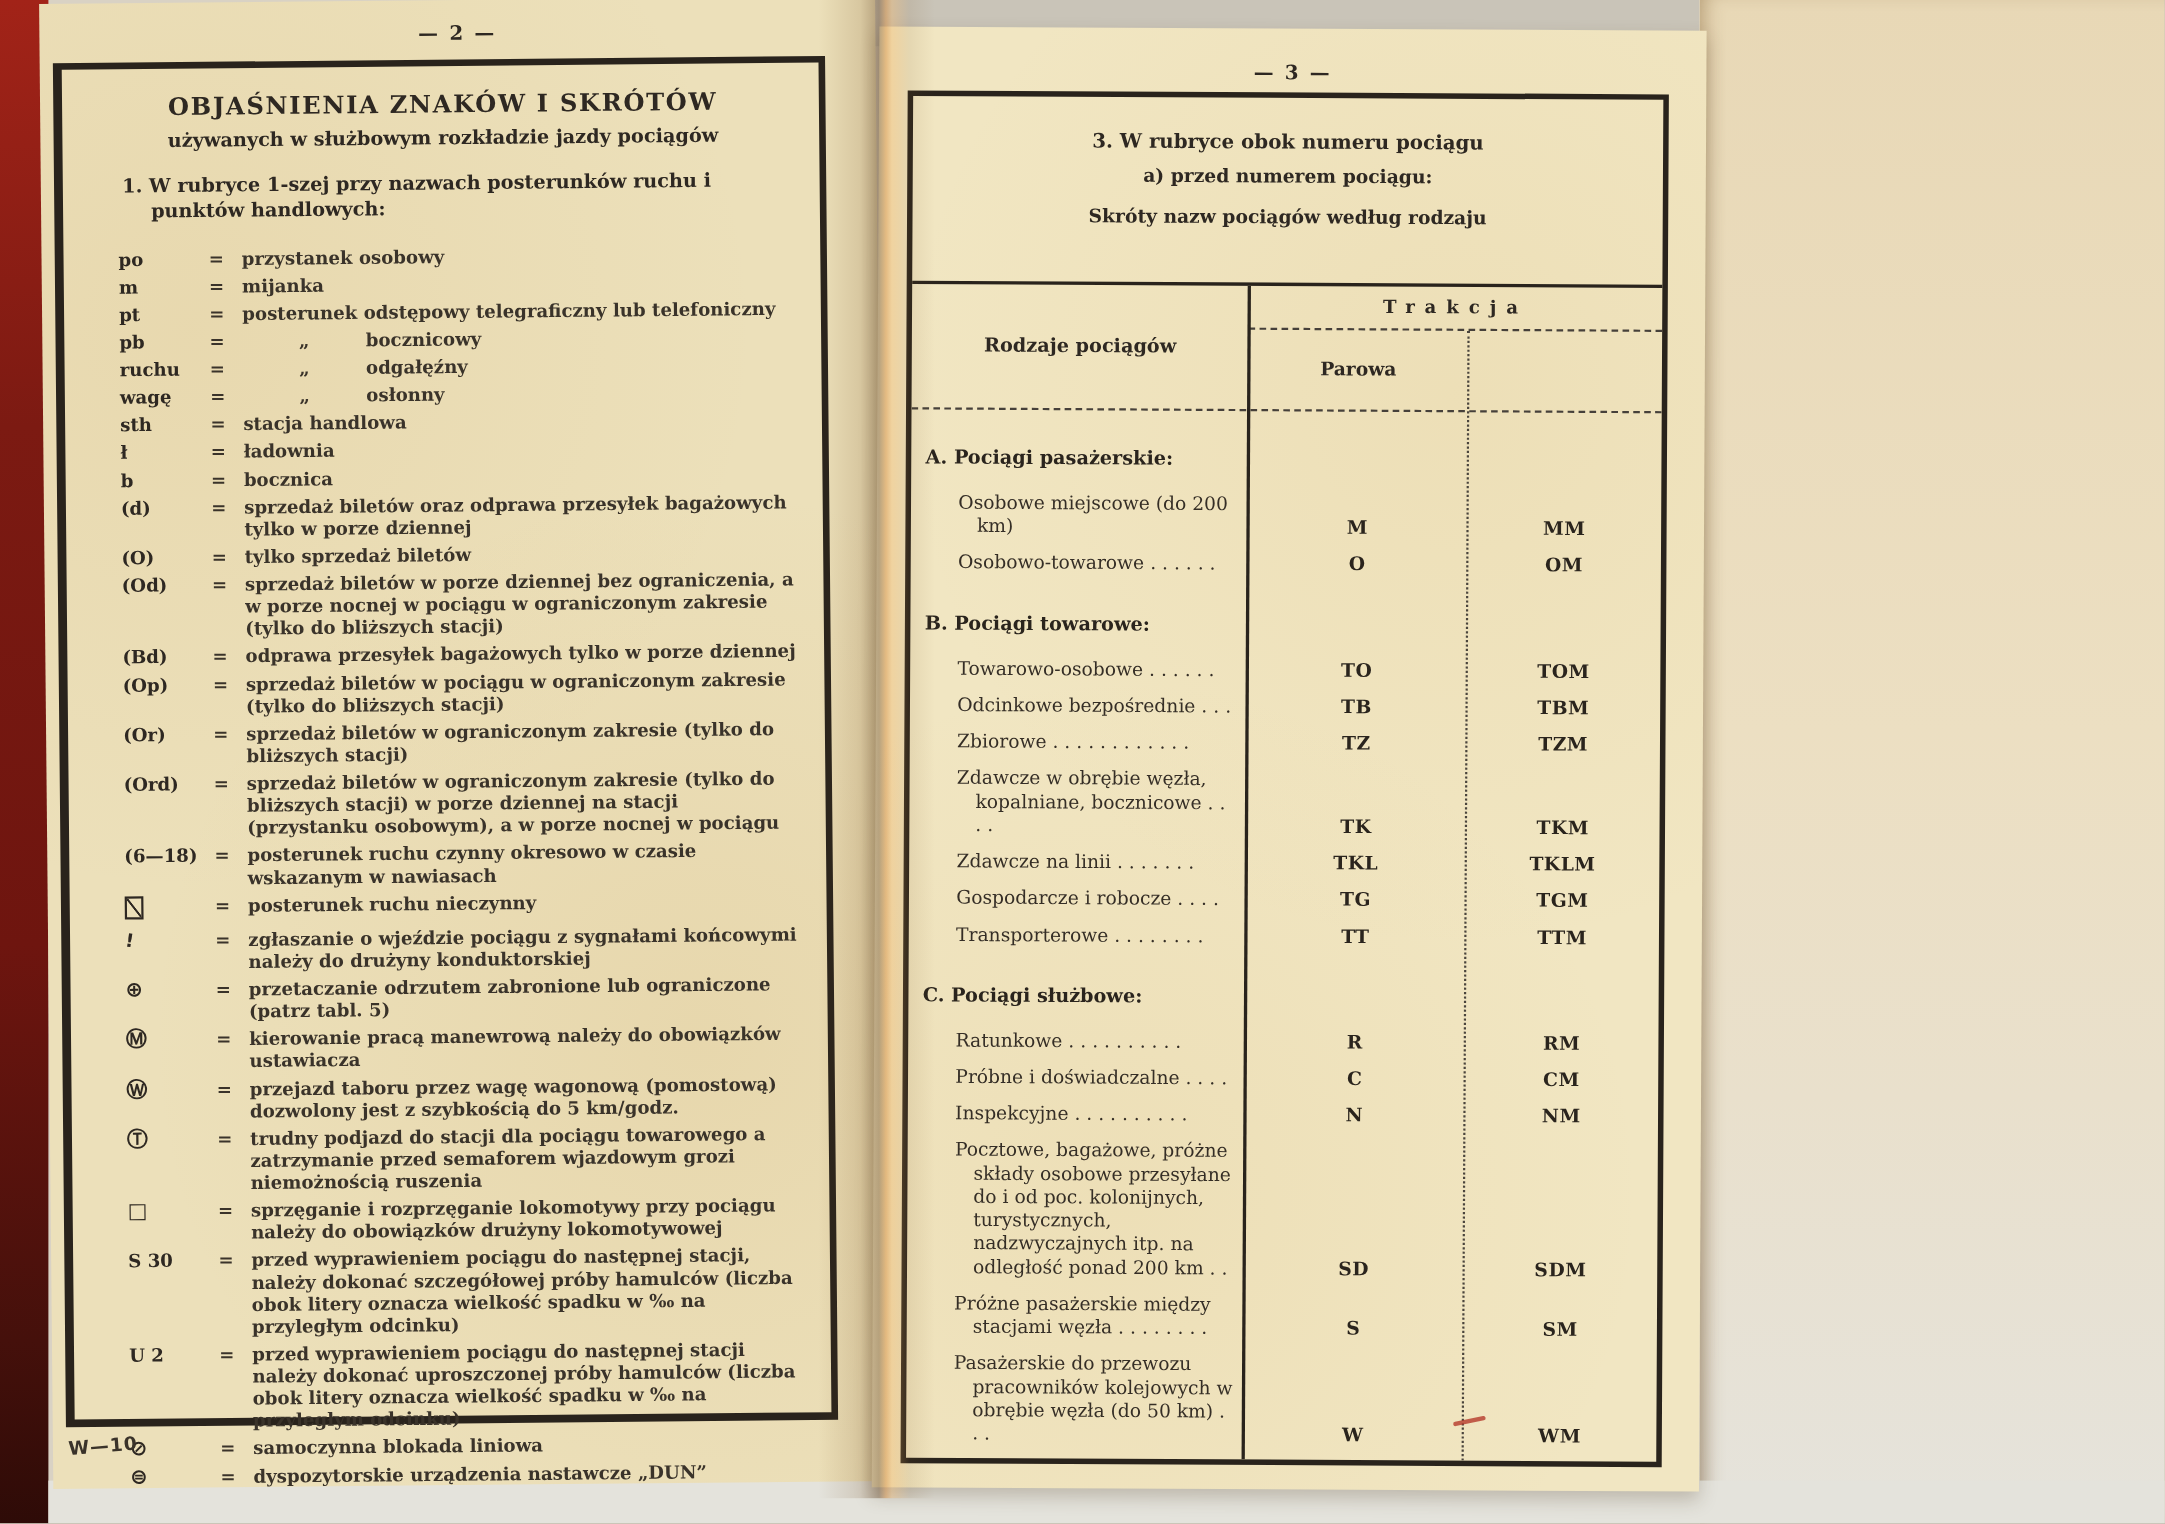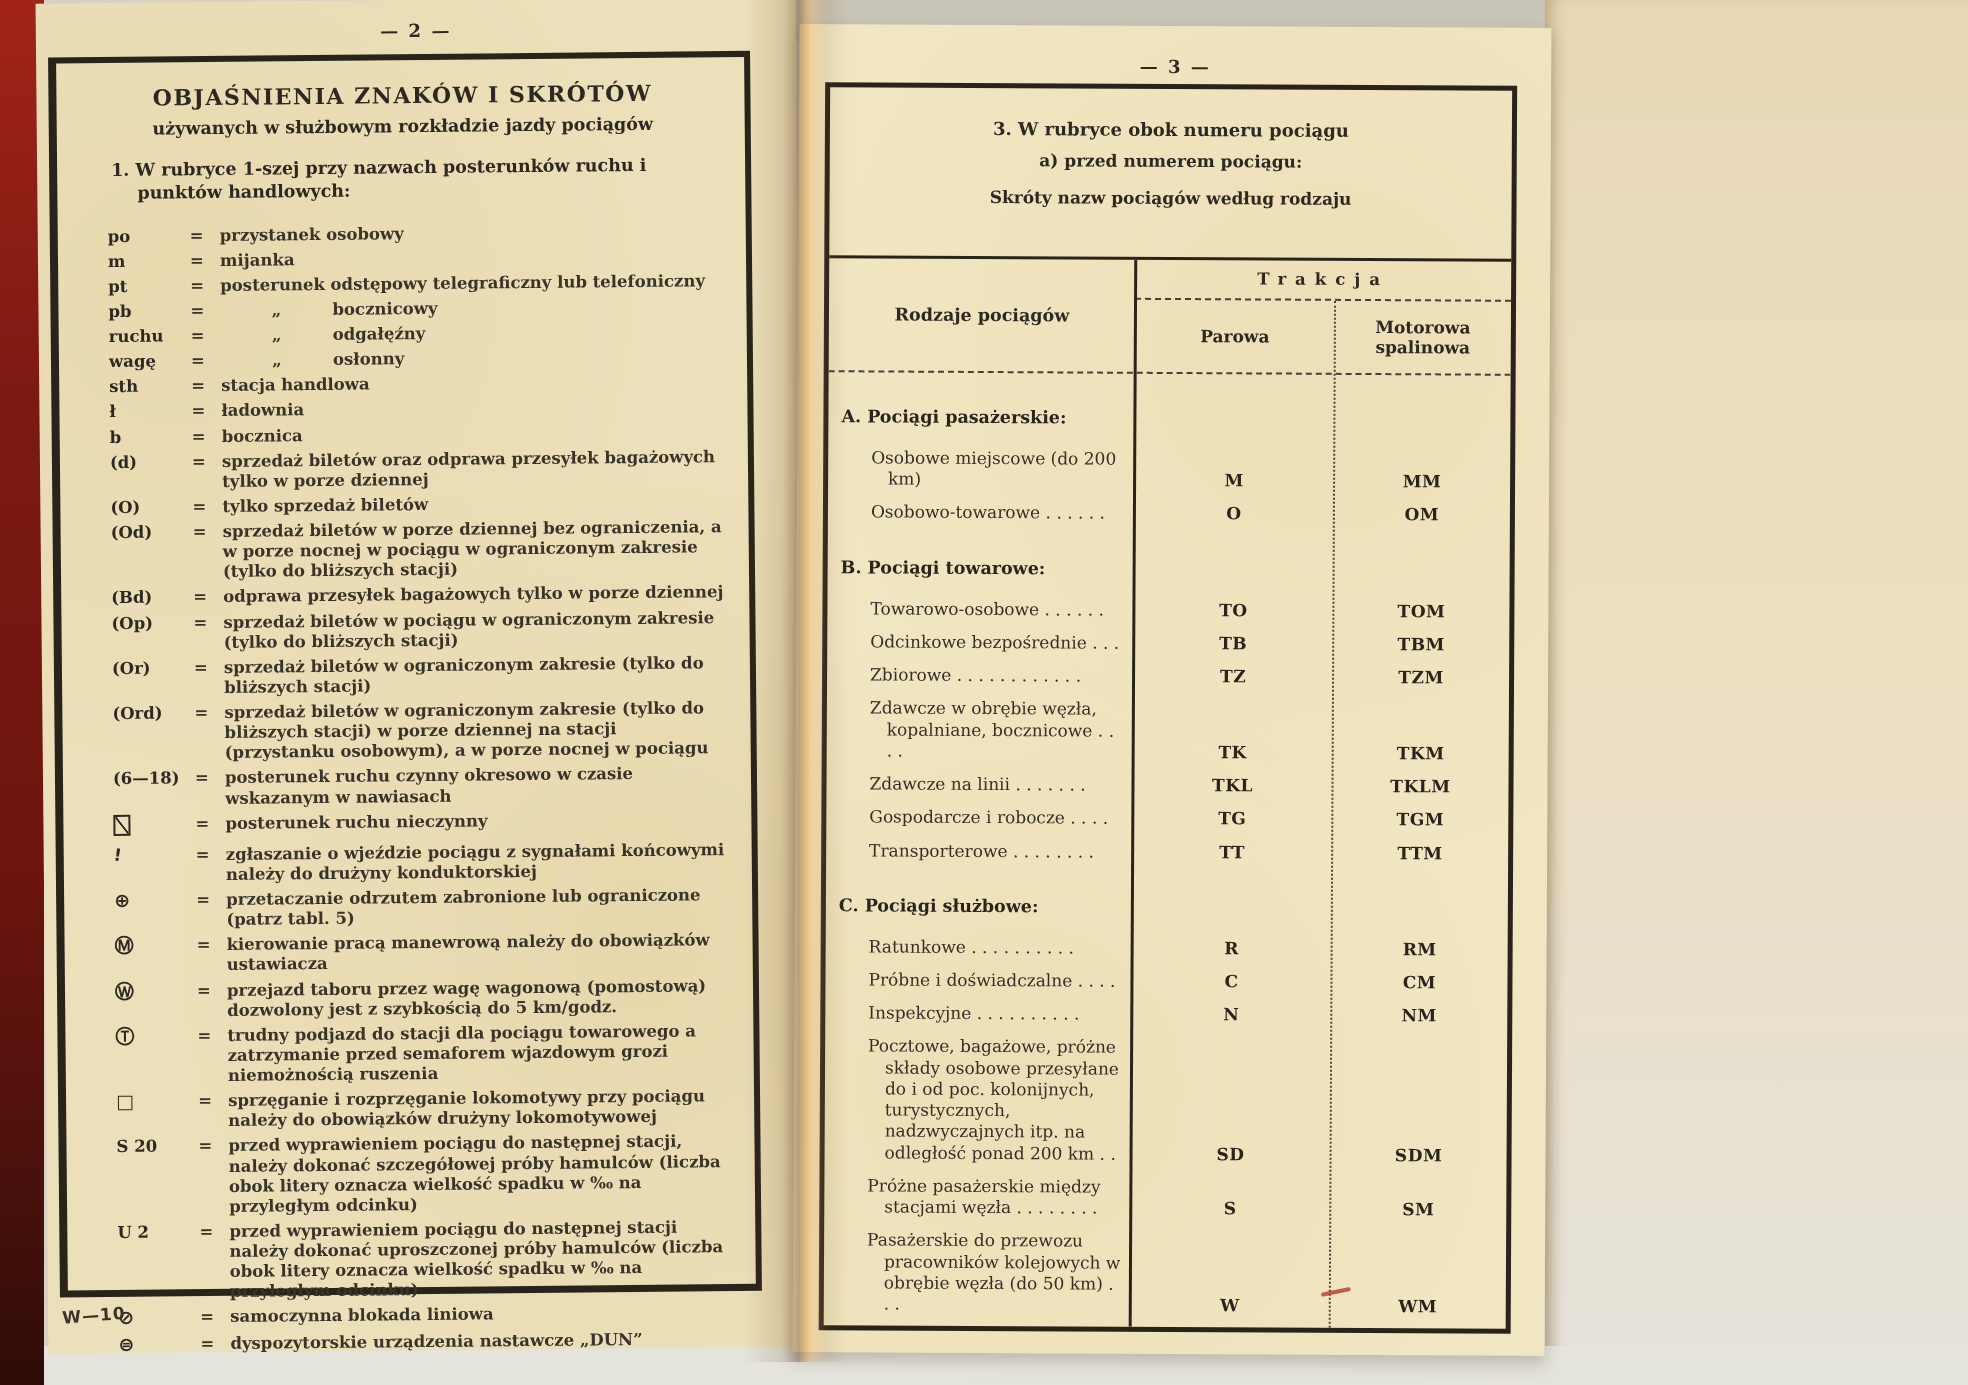--- a/index.html
+++ b/index.html
@@ -221,21 +221,21 @@
             <div class="term"><span class="sym circled-t-icon">Ⓣ</span></div>
             <div class="eq">=</div>
             <div class="def">trudny podjazd do stacji dla pociągu towarowego a zatrzymanie przed semaforem wjazdowym grozi niemożnością ruszenia</div>
           </div>
           <div class="entry">
             <div class="term"><span class="sym square-icon">□</span></div>
             <div class="eq">=</div>
             <div class="def">sprzęganie i rozprzęganie lokomotywy przy pociągu należy do obowiązków drużyny lokomotywowej</div>
           </div>
           <div class="entry">
-            <div class="term">S 20</div>
+            <div class="term">S 30</div>
             <div class="eq">=</div>
             <div class="def">przed wyprawieniem pociągu do następnej stacji, należy dokonać szczegółowej próby hamulców (liczba obok litery oznacza wielkość spadku w ‰ na przyległym odcinku)</div>
           </div>
           <div class="entry">
             <div class="term">U 2</div>
             <div class="eq">=</div>
             <div class="def">przed wyprawieniem pociągu do następnej stacji należy dokonać uproszczonej próby hamulców (liczba obok litery oznacza wielkość spadku w ‰ na przyległym odcinku)</div>
           </div>
           <div class="entry">
             <div class="term"><span class="sym slashed-circle-icon">⊘</span></div>
@@ -258,23 +258,20 @@
       <div class="rp-h1">3. W rubryce obok numeru pociągu</div>
       <div class="rp-h2">a) przed numerem pociągu:</div>
       <div class="rp-h3">Skróty nazw pociągów według rodzaju</div>
       <div class="rtable">
         <div class="rt-head">
           <div class="rt-c1">Rodzaje pociągów</div>
           <div class="rt-right">
             <div class="rt-trakcja">Trakcja</div>
             <div class="rt-sub">
               <div class="rt-parowa">Parowa</div>
-              <div class="rt-motorowa">
-                  <span>Motorowa spalinowa</span>
-                </div>
             </div>
           </div>
         </div>
         <div class="rt-body" id="rt-body">
             <div class="row sec-head">
               <div class="c1">A. Pociągi pasażerskie:</div>
               <div class="c2 code"></div>
               <div class="c3 code"></div>
             </div>
             <div class="row first-row">

